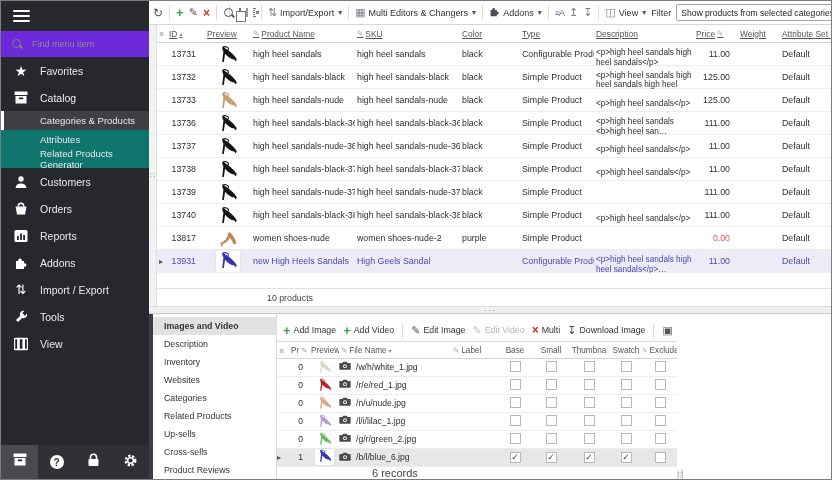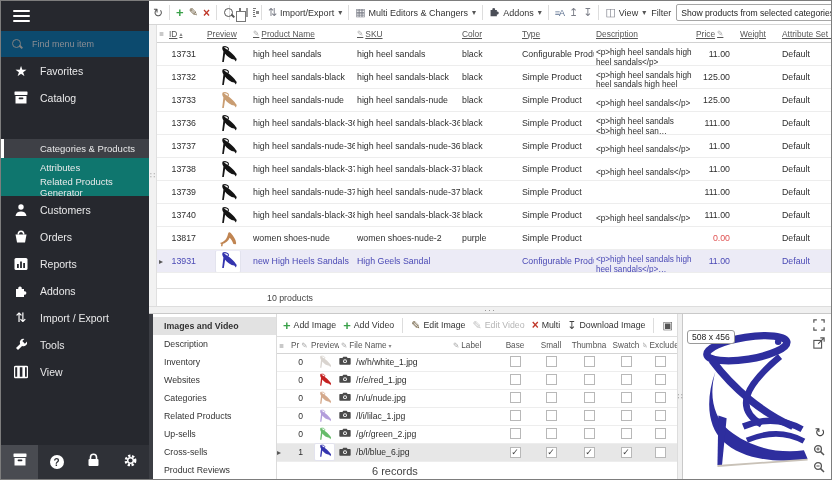--- a/index.html
+++ b/index.html
@@ -3,28 +3,28 @@
 <meta charset="utf-8">
 <style>
   html,body{margin:0;padding:0;background:#cfcfcf;font-family:"Liberation Sans",sans-serif;}
   *{box-sizing:border-box;}
   .app{width:832px;height:480px;display:flex;background:#fff;border:1px solid #7d7d7d;overflow:hidden;position:relative;}
   
   .sidebar{width:148px;background:#26282e;color:#e9e9ea;display:flex;flex-direction:column;flex-shrink:0;}
   .hamburger{height:30px;display:flex;align-items:center;padding-left:12px;}
   .hamburger .bars{display:inline-block;width:17px;}
   .hamburger .bars i{display:block;height:2px;background:#fff;margin:3px 0;border-radius:1px;}
-  .menu-search{height:26px;background:#0c4a6e;display:flex;align-items:center;padding:0 10px;gap:7px;}
+  .menu-search{height:26px;background:#6d28d9;display:flex;align-items:center;padding:0 10px;gap:7px;}
   .menu-search input{background:transparent;border:0;outline:0;color:#bbb;font-size:9px;width:100px;font-family:"Liberation Sans",sans-serif;}
   .menu-search input::placeholder{color:#8a8d93;}
   .nav{flex:1;overflow:hidden;}
   .nav-item{height:27px;display:flex;align-items:center;gap:11px;padding-left:12px;font-size:10.5px;cursor:default;position:relative;}
   .nav-item .nav-ic{width:16px;display:flex;justify-content:center;align-items:center;flex-shrink:0;}
   .nav-item.child{height:19px;padding-left:39px;font-size:9.5px;background:#0f766e;}
-  .nav-item.selected{background:#3e4046;margin-top:28px;}
+  .nav-item.selected{background:#3e4046;}
   .nav-item.selected::before{content:"";position:absolute;left:0;top:0;bottom:0;width:3px;background:#fff;}
   .uic{font-size:12px;line-height:1;}
   .uic.white{color:#fff;}
   .side-bottom{height:34px;background:#2f3137;display:flex;align-items:stretch;}
   .side-bottom .sb-it{width:37px;display:flex;align-items:center;justify-content:center;}
   .side-bottom .sb-it.active{background:#494b51;}
   .help-ic{width:14px;height:14px;border-radius:50%;background:#fff;color:#2f3137;font-size:10px;font-weight:bold;display:flex;align-items:center;justify-content:center;}
   
   .main{flex:1;display:flex;flex-direction:column;min-width:0;background:#fff;}
   .toolbar{height:24px;border-bottom:1px solid #d6d6d6;display:flex;align-items:center;padding:0 4px;gap:5px;font-size:9px;color:#333;flex-shrink:0;white-space:nowrap;}
@@ -67,21 +67,21 @@
   .grow.selected{background:#ecebf6;color:#4a49b5;}
   .rowmark{display:none;color:#555;font-size:8px;}
   .grow.selected .rowmark,.irow.selected .rowmark{display:inline;}
   .grow.selected .cell-price,.grow.selected .cell-desc{color:#4a49b5;}
   .red{color:#e05252 !important;}
   .thumbbox{background:#fff;border-radius:1px;padding:0 2px;box-shadow:0 0 0 1px #e3e3ee;}
   .grid-filler{flex:1;background:#fff;}
   .statusbar{height:18px;border-top:1px solid #e0e0e0;display:flex;align-items:center;font-size:8.8px;color:#444;padding-left:110px;flex-shrink:0;}
   .hsplit{height:8px;background:#f0f0f0;border-top:1px solid #ddd;border-bottom:1px solid #c9c9c9;display:flex;align-items:center;justify-content:center;color:#8a8a8a;font-size:9px;line-height:0;flex-shrink:0;letter-spacing:1px;}
   
-  .bottom{height:165px;display:flex;flex-shrink:0;min-width:0;}
+  .bottom{height:165px;display:flex;flex-shrink:0;min-width:0;align-items:flex-end;}
   .tabs{width:128px;border-right:1px solid #dcdcdc;border-left:4px solid #3c3e44;padding-top:3px;flex-shrink:0;background:#fff;}
   .tab{height:18px;display:flex;align-items:center;padding-left:11px;font-size:8.8px;color:#333;}
   .tab.selected{background:#e2e2e2;font-weight:bold;}
   .ipanel{flex:1;display:flex;flex-direction:column;min-width:0;}
   .itoolbar{height:23px;border-bottom:1px solid #dedede;display:flex;align-items:center;gap:7px;padding:0 6px;font-size:8.8px;color:#333;white-space:nowrap;overflow:hidden;}
   .itoolbar .tbtn.disabled{color:#b5b5b5;}
   .itoolbar .tbtn.disabled .ic-edit{color:#c5c5c5;}
   .igrid-head,.irow{display:grid;grid-template-columns:12px 20px 30px 112px 46px 36px 36px 40px 34px 1fr;align-items:center;}
   .igrid-head{height:17px;border-bottom:1px solid #d5d5d5;font-size:8.2px;color:#555;}
   .igrid-head .hcell{display:flex;align-items:center;gap:2px;padding:0 2px;overflow:hidden;white-space:nowrap;}

